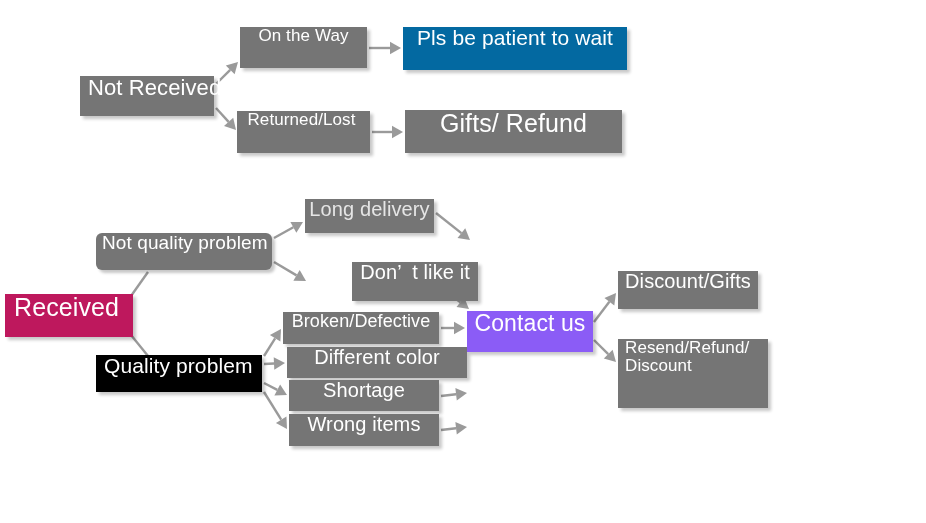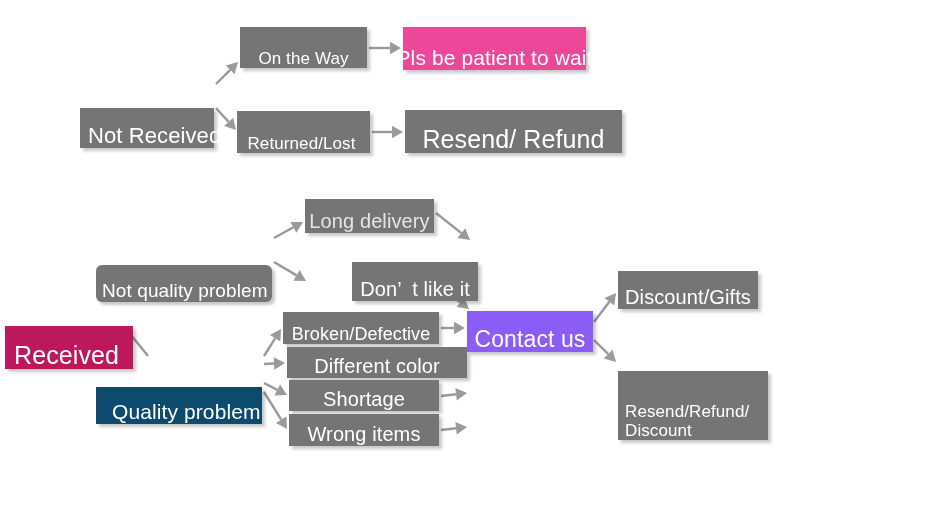--- a/index.html
+++ b/index.html
@@ -25,28 +25,28 @@
     width: 926px;
     height: 523px;
     pointer-events: none;
   }
   .node {
     position: absolute;
     background: #757575;
     color: #ffffff;
     box-sizing: border-box;
     display: flex;
-    align-items: flex-end;
+    align-items: flex-start;
     box-shadow: 3px 3px 3px rgba(0,0,0,0.22);
     line-height: 1.08;
     white-space: pre;
     letter-spacing: 0.1px;
   }
   .node.center { justify-content: center; }
-  .node.left   { justify-content: flex-start; margin-top: 32px; }
+  .node.left   { justify-content: flex-start; }
   .node .label { display: block; }
 </style>
 </head>
 <body>
 
 <div id="canvas">
   <svg id="edge-layer" viewBox="0 0 926 523" width="926" height="523" xmlns="http://www.w3.org/2000/svg">
       <g>
         <line x1="216" y1="84" x2="230.22182540694797" y2="69.77817459305203" stroke="#9a9a9a" stroke-width="2.4"></line>
         <polygon points="238,62 234.60588745030458,74.16223663640862 225.83776336359136,65.39411254969544" fill="#9a9a9a"></polygon>
@@ -122,26 +122,26 @@
         <polygon points="616,293 614.2912345844783,305.5108001644466 604.4122628252886,298.0164077954061" fill="#9a9a9a"></polygon>
       </g>
       <g>
         <line x1="594" y1="340" x2="608.221825406948" y2="354.22182540694797" stroke="#9a9a9a" stroke-width="2.4"></line>
         <polygon points="616,362 603.8377633635914,358.6058874503046 612.6058874503046,349.83776336359136" fill="#9a9a9a"></polygon>
       </g>
     </svg>
   <div id="node-layer">
       <div class="node left" style="left: 80px; top: 76px; width: 134px; height: 40px; background: rgb(117, 117, 117); color: rgb(255, 255, 255); font-size: 22px; padding-left: 8px; padding-right: 2px;"><span class="label">Not Received</span></div>
       <div class="node center" style="left: 240px; top: 27px; width: 127px; height: 41px; background: rgb(117, 117, 117); color: rgb(255, 255, 255); font-size: 17px; padding-left: 0px; padding-right: 0px;"><span class="label">On the Way</span></div>
-      <div class="node center" style="left: 403px; top: 27px; width: 183px; height: 43px; background: #ec4899; color: rgb(255, 255, 255); font-size: 21px; padding-left: 0px; padding-right: 0px;"><span class="label">Pls be patient to wait</span></div>
+      <div class="node center" style="left: 403px; top: 27px; width: 224px; height: 43px; background: #0369a1; color: rgb(255, 255, 255); font-size: 21px; padding-left: 0px; padding-right: 0px;"><span class="label">Pls be patient to wait</span></div>
       <div class="node center" style="left: 237px; top: 111px; width: 133px; height: 42px; background: rgb(117, 117, 117); color: rgb(255, 255, 255); font-size: 17px; padding-left: 0px; padding-right: 4px;"><span class="label">Returned/Lost</span></div>
-      <div class="node center" style="left: 405px; top: 110px; width: 217px; height: 43px; background: rgb(117, 117, 117); color: rgb(255, 255, 255); font-size: 25px; padding-left: 0px; padding-right: 0px;"><span class="label">Resend/ Refund</span></div>
+      <div class="node center" style="left: 405px; top: 110px; width: 217px; height: 43px; background: rgb(117, 117, 117); color: rgb(255, 255, 255); font-size: 25px; padding-left: 0px; padding-right: 0px;"><span class="label">Gifts/ Refund</span></div>
       <div class="node left" style="left: 5px; top: 294px; width: 128px; height: 43px; background: #be185d; color: rgb(255, 255, 255); font-size: 25px; padding-left: 9px; padding-right: 2px;"><span class="label">Received</span></div>
       <div class="node left" style="left: 96px; top: 233px; width: 176px; height: 37px; background: rgb(117, 117, 117); color: rgb(255, 255, 255); font-size: 19px; padding-left: 6px; padding-right: 2px; border-radius: 6px;"><span class="label">Not quality problem</span></div>
-      <div class="node left" style="left: 96px; top: 355px; width: 166px; height: 37px; background: #0c4a6e; color: rgb(255, 255, 255); font-size: 21px; padding-left: 16px; padding-right: 2px;"><span class="label">Quality problem</span></div>
+      <div class="node left" style="left: 96px; top: 355px; width: 166px; height: 37px; background: #000000; color: rgb(255, 255, 255); font-size: 21px; padding-left: 8px; padding-right: 2px;"><span class="label">Quality problem</span></div>
       <div class="node center" style="left: 305px; top: 199px; width: 129px; height: 34px; background: rgb(117, 117, 117); color: #e5e5e5; font-size: 20px; padding-left: 0px; padding-right: 0px;"><span class="label">Long delivery</span></div>
       <div class="node center" style="left: 308px; top: 262px; width: 126px; height: 39px; background: rgb(117, 117, 117); color: rgb(255, 255, 255); font-size: 20px; padding-left: 0px; padding-right: 0px; margin-left: 44px;"><span class="label">Don’  t like it</span></div>
       <div class="node center" style="left: 283px; top: 312px; width: 156px; height: 32px; background: rgb(117, 117, 117); color: rgb(255, 255, 255); font-size: 18px; padding-left: 0px; padding-right: 0px;"><span class="label">Broken/Defective</span></div>
       <div class="node center" style="left: 287px; top: 347px; width: 180px; height: 31px; background: rgb(117, 117, 117); color: rgb(255, 255, 255); font-size: 20px; padding-left: 0px; padding-right: 0px;"><span class="label">Different color</span></div>
       <div class="node center" style="left: 289px; top: 380px; width: 150px; height: 31px; background: rgb(117, 117, 117); color: rgb(255, 255, 255); font-size: 20px; padding-left: 0px; padding-right: 0px;"><span class="label">Shortage</span></div>
       <div class="node center" style="left: 289px; top: 414px; width: 150px; height: 32px; background: rgb(117, 117, 117); color: rgb(255, 255, 255); font-size: 20px; padding-left: 0px; padding-right: 0px;"><span class="label">Wrong items</span></div>
       <div class="node center" style="left: 467px; top: 311px; width: 126px; height: 41px; background: #8b5cf6; color: rgb(255, 255, 255); font-size: 23px; padding-left: 0px; padding-right: 0px;"><span class="label">Contact us</span></div>
       <div class="node center" style="left: 618px; top: 271px; width: 140px; height: 38px; background: rgb(117, 117, 117); color: rgb(255, 255, 255); font-size: 20px; padding-left: 0px; padding-right: 0px;"><span class="label">Discount/Gifts</span></div>
       <div class="node left" style="left: 618px; top: 339px; width: 150px; height: 69px; background: rgb(117, 117, 117); color: rgb(255, 255, 255); font-size: 17px; padding-left: 7px; padding-right: 2px;"><span class="label">Resend/Refund/
 Discount</span></div>

